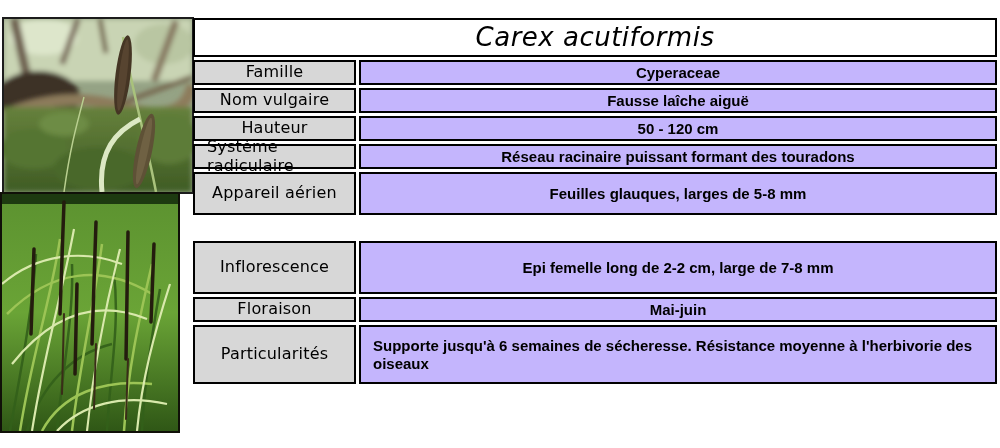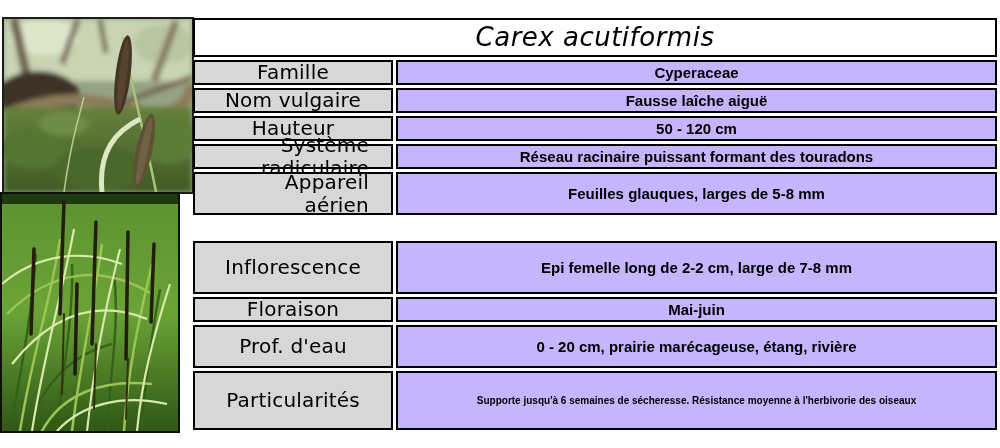--- a/index.html
+++ b/index.html
@@ -11,28 +11,28 @@
   .photo svg{display:block;}
   .photo-top{left:2px;top:17px;width:188px;height:173px;border:2px solid #1c1c1c;
              box-shadow:0 2px 0 rgba(255,255,255,.9);}
   .photo-bottom{left:0px;top:192px;width:176px;height:237px;border:2px solid #101008;}
 
   
   .fiche{position:absolute;left:193px;top:18px;width:804px;height:417px;
          display:flex;flex-direction:column;gap:3px;}
   .row{display:flex;gap:3px;width:100%;}
   .cell{box-sizing:border-box;border:2px solid #000;display:flex;align-items:center;
-        justify-content:center;text-align:right;line-height:1.15;padding:1px 22px;}
-  .label{width:200px;background:#d7d7d7;color:#000;font-size:20px;letter-spacing:.2px;}
+        justify-content:center;text-align:left;line-height:1.15;padding:1px 12px;}
+  .label{width:163px;background:#d7d7d7;color:#000;font-size:16px;letter-spacing:.2px;}
   .value{flex:1;background:#c4b5fd;color:#000;font-family:"Liberation Sans",sans-serif;
          font-weight:bold;font-size:15px;}
   .title-cell{width:100%;background:#ffffff;font-style:italic;font-size:26px;
               font-weight:500;letter-spacing:.5px;}
   .h39{height:39px;} .h25{height:25px;} .h43{height:43px;} .h53{height:53px;margin-top:23px;} .h59{height:59px;}
-  .small-val{font-size:10px;}
+  .small-val{font-size:15px;}
 </style>
 </head>
 <body>
 
 <div class="canvas">
 
   <div class="photo photo-top">
     <svg width="188" height="173" viewBox="0 0 188 173" xmlns="http://www.w3.org/2000/svg">
       <defs>
         <filter id="blur1" x="-20%" y="-20%" width="140%" height="140%">
@@ -156,24 +156,20 @@
     <div class="row h53">
       <div class="cell label">Inflorescence</div>
       <div class="cell value">Epi femelle long de 2-2 cm, large de 7-8 mm</div>
     </div>
 
     <div class="row h25">
       <div class="cell label">Floraison</div>
       <div class="cell value">Mai-juin</div>
     </div>
 
-    <div class="row h43">
-      <div class="cell label">Prof. d'eau</div>
-      <div class="cell value">0 - 20 cm, prairie marécageuse, étang, rivière</div>
-    </div>
 
 
     <div class="row h59">
       <div class="cell label">Particularités</div>
       <div class="cell value small-val">Supporte jusqu'à 6 semaines de sécheresse. Résistance moyenne à l'herbivorie des oiseaux</div>
     </div>
 
   </div>
 </div>
 

